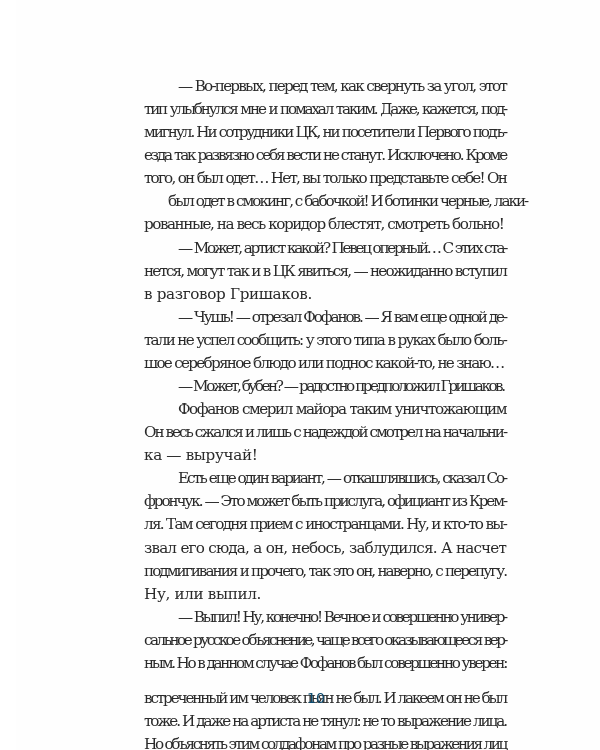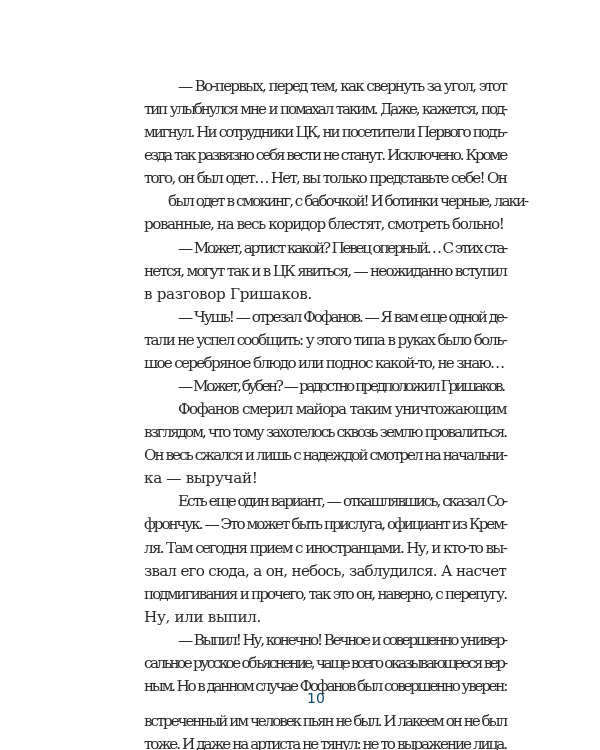--- a/index.html
+++ b/index.html
@@ -46,21 +46,20 @@
     <span class="line" style="letter-spacing: -1.86521px;">нется, могут так и в ЦК явиться, — неожиданно вступил</span>
     <span class="line last">в разговор Гришаков.</span>
 
     <span class="line indent" style="letter-spacing: -2.10671px;">— Чушь! — отрезал Фофанов. — Я вам еще одной де-</span>
     <span class="line" style="letter-spacing: -1.80028px;">тали не успел сообщить: у этого типа в руках было боль-</span>
     <span class="line last" style="letter-spacing: -1.72094px;">шое серебряное блюдо или поднос какой-то, не знаю…</span>
 
     <span class="line indent last" style="letter-spacing: -2.45046px;">— Может, бубен? — радостно предположил Гришаков.</span>
 
     <span class="line indent" style="letter-spacing: -1.4875px;">Фофанов смерил майора таким уничтожающим</span>
-    <span class="line" style="letter-spacing: -2.05284px;">взглядом, что тому захотелось сквозь землю провалиться.</span>
     <span class="line" style="letter-spacing: -2.04004px;">Он весь сжался и лишь с надеждой смотрел на начальни-</span>
     <span class="line last">ка — выручай!</span>
 
     <span class="line indent" style="letter-spacing: -2.12577px;">Есть еще один вариант, — откашлявшись, сказал Со-</span>
     <span class="line" style="letter-spacing: -2.10106px;">фрончук. — Это может быть прислуга, официант из Крем-</span>
     <span class="line" style="letter-spacing: -1.76921px;">ля. Там сегодня прием с иностранцами. Ну, и кто-то вы-</span>
     <span class="line" style="letter-spacing: -0.847704px;">звал его сюда, а он, небось, заблудился. А насчет</span>
     <span class="line" style="letter-spacing: -1.96948px;">подмигивания и прочего, так это он, наверно, с перепугу.</span>
     <span class="line last">Ну, или выпил.</span>
 

